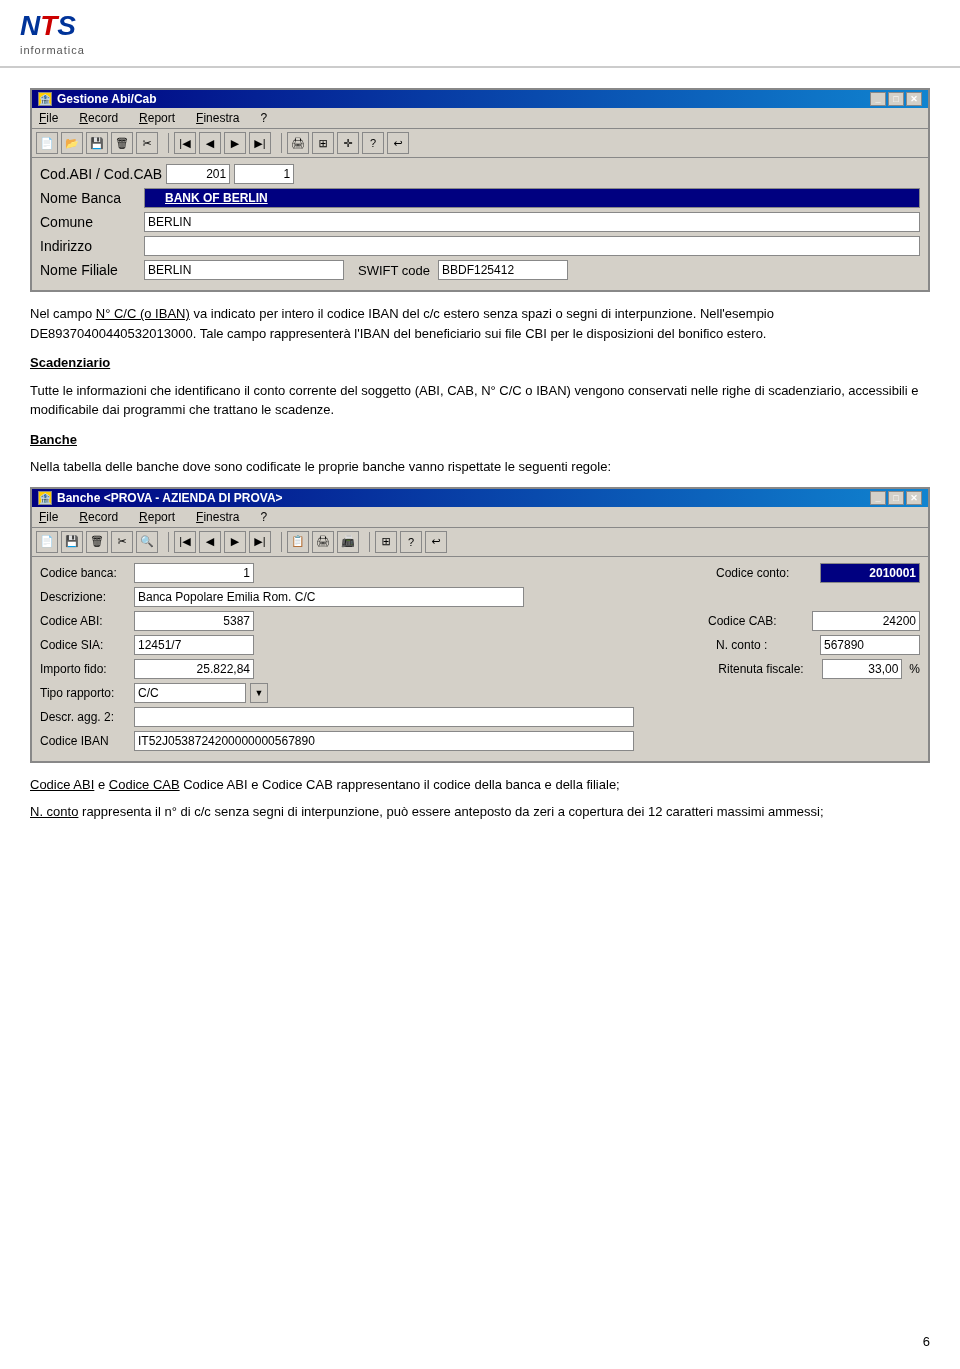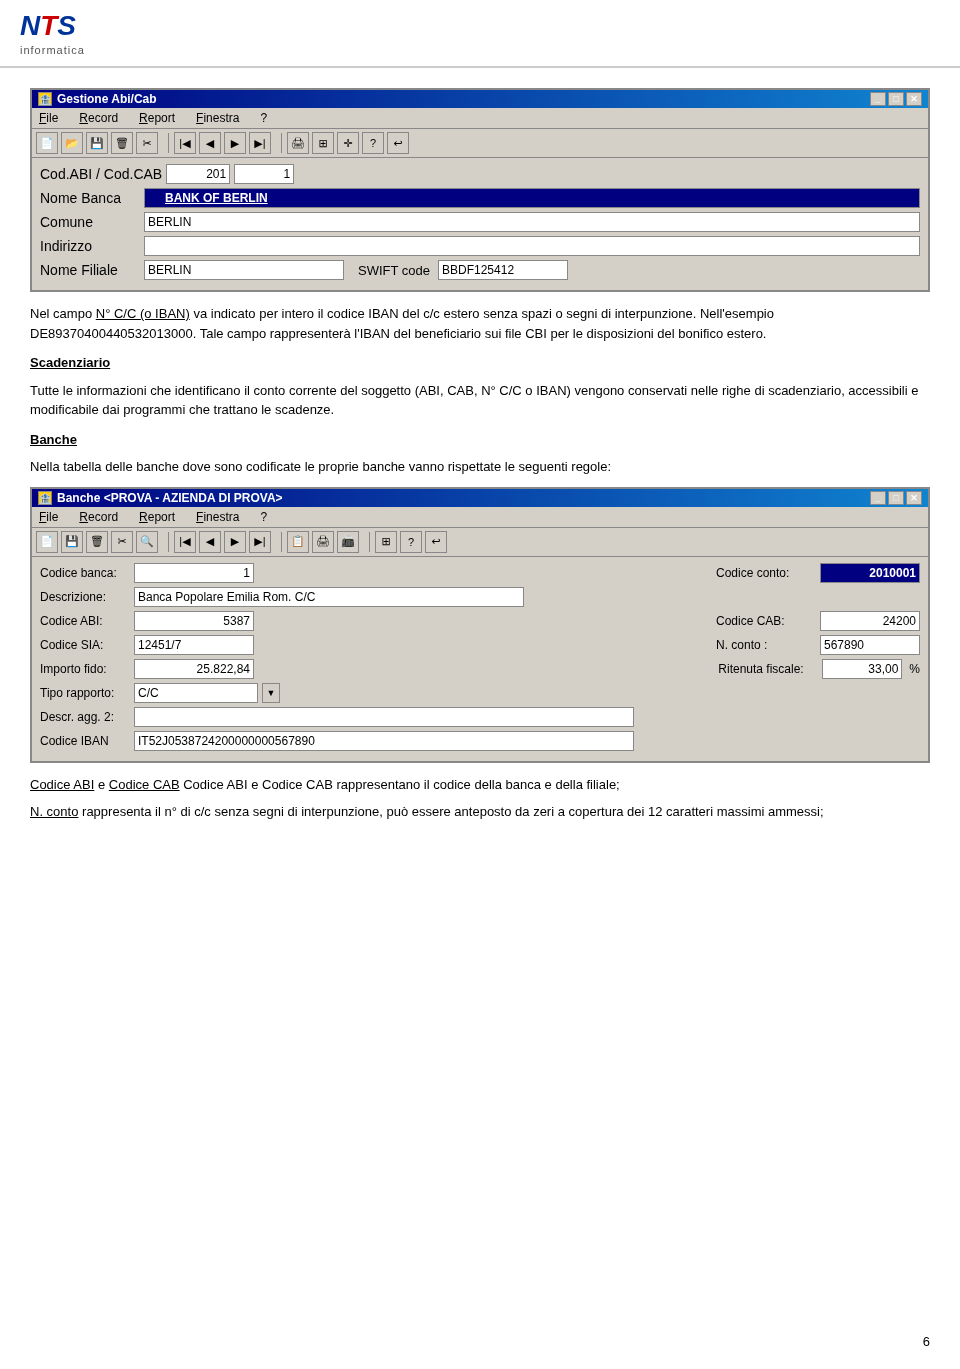--- a/index.html
+++ b/index.html
@@ -404,21 +404,21 @@
         <div class="banche-row">
           <span class="banche-label">Descrizione:</span>
           <input class="banche-input-left" style="width: 390px;" value="Banca Popolare Emilia Rom. C/C">
         </div>
 
         <div class="banche-row">
           <span class="banche-label">Codice ABI:</span>
           <input class="banche-input" style="width: 120px;" value="5387">
           <span style="flex:1;"></span>
           <span class="banche-label" style="min-width:100px;">Codice CAB:</span>
-          <input class="banche-input" style="width: 100px;" value="24200">
+          <input class="banche-input" style="width: 108px;" value="24200">
         </div>
 
         <div class="banche-row">
           <span class="banche-label">Codice SIA:</span>
           <input class="banche-input-left" style="width: 120px;" value="12451/7">
           <span style="flex:1;"></span>
           <span class="banche-label" style="min-width:100px;">N. conto :</span>
           <input class="banche-input-left" style="width: 100px;" value="567890">
         </div>
 
@@ -426,21 +426,21 @@
           <span class="banche-label">Importo fido:</span>
           <input class="banche-input" style="width: 120px;" value="25.822,84">
           <span style="flex:1;"></span>
           <span class="banche-label" style="min-width:100px;">Ritenuta fiscale:</span>
           <input class="banche-input" style="width: 80px;" value="33,00">
           <span style="margin-left:3px;font-size:12px;">%</span>
         </div>
 
         <div class="banche-row">
           <span class="banche-label">Tipo rapporto:</span>
-          <input class="banche-input-left" style="width: 124px;" value="C/C">
+          <input class="banche-input-left" style="width: 112px;" value="C/C">
           <div class="dropdown-arrow">▼</div>
         </div>
 
 
         <div class="banche-row">
           <span class="banche-label">Descr. agg. 2:</span>
           <input class="banche-input-left" style="width: 500px;" value="">
         </div>
 
         <div class="banche-row">

